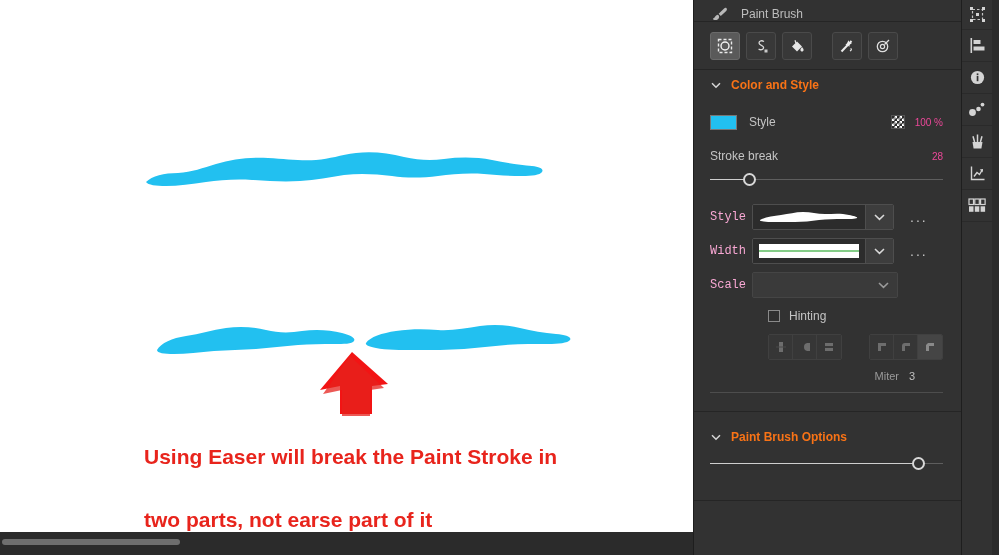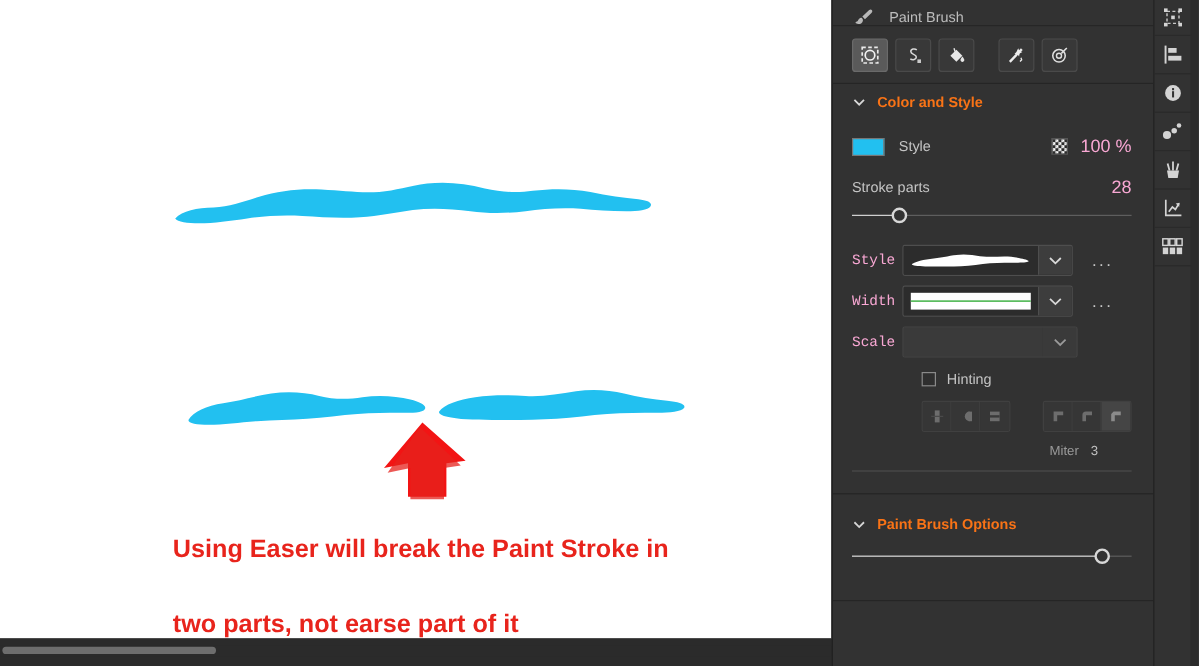--- a/index.html
+++ b/index.html
@@ -131,21 +131,21 @@
     width: 14px; height: 14px;
     margin-right: 10px;
     background-image:
       linear-gradient(45deg, #fff 25%, transparent 25%, transparent 75%, #fff 75%),
       linear-gradient(45deg, #fff 25%, #2b2b2b 25%, #2b2b2b 75%, #fff 75%);
     background-size: 5px 5px;
     background-position: 0 0, 2.5px 2.5px;
     background-color: #2b2b2b;
     border: 1px solid #555;
   }
-  .num { color: #f9a8d4; font-size: 15px; }
+  .num { color: #ec4899; font-size: 10px; }
 
   .slider-row { padding-top: 2px; height: 26px; position: relative; }
   .track {
     position: absolute; left: 0; right: 0; top: 11px;
     height: 1px; background: #5e5e5e;
   }
   .track-fill { position:absolute; left:0; top:11px; height:1px; background:#cfcfcf; }
   .knob {
     position: absolute; top: 5px;
     width: 13px; height: 13px;
@@ -378,21 +378,21 @@
 
       <div class="row" style="margin-top:8px">
         <div class="swatch" style="background:#22C0F0"></div>
         <span class="label">Style</span>
         <span class="spacer"></span>
         <div class="checker"></div>
         <span class="num">100 %</span>
       </div>
 
       <div class="row" style="height:24px;margin-top:8px">
-        <span class="label">Stroke parts</span>
+        <span class="label">Stroke break</span>
         <span class="spacer"></span>
         <span class="num">28</span>
       </div>
       <div class="slider-row">
         <div class="track"></div>
         <div class="track-fill" style="width:40px"></div>
         <div class="knob" style="left:33px"></div>
       </div>
 
       <div class="field-row" style="margin-top:6px">

